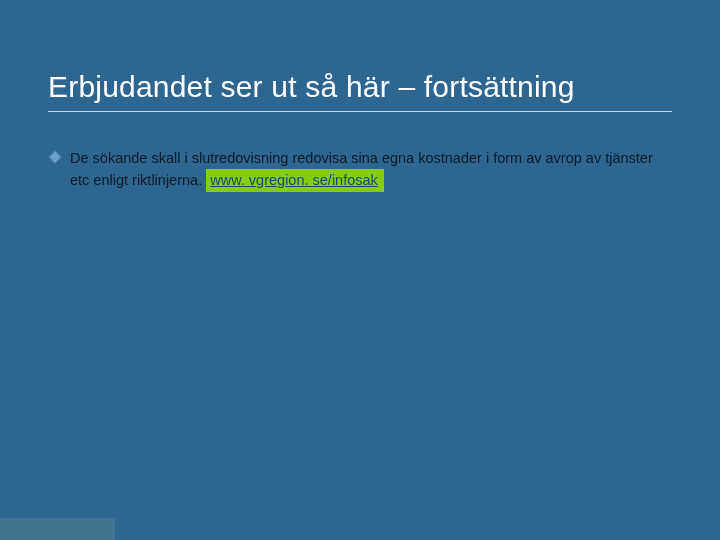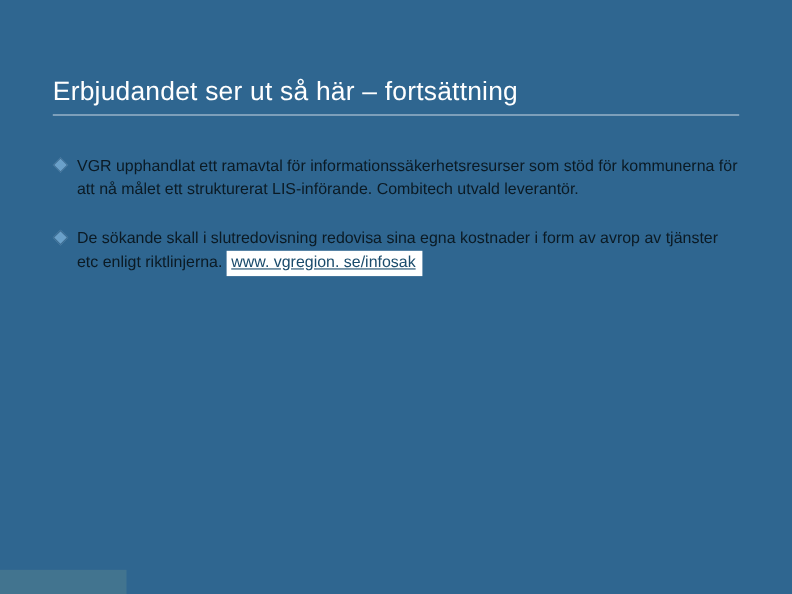--- a/index.html
+++ b/index.html
@@ -9,21 +9,21 @@
     font-family: "Segoe UI", "Helvetica Neue", Arial, sans-serif;
     position: relative;
   }
   .slide {
     width: 720px;
     height: 540px;
     padding: 70px 48px 40px 48px;
     position: relative;
   }
   .title {
-    font-size: 24px;
+    font-size: 30px;
     font-weight: 300;
     color: #ffffff;
     line-height: 1.15;
     margin-bottom: 6px;
     letter-spacing: 0.2px;
   }
   .rule {
     border: none;
     border-top: 1px solid rgba(255,255,255,0.75);
     margin-bottom: 36px;
@@ -41,21 +41,21 @@
     position: absolute;
     left: 2px;
     top: 4px;
     width: 10px;
     height: 10px;
     transform: rotate(45deg);
     background: #6aa0c9;
     border: 1px solid #3d6d93;
   }
   .link {
-    background: #ffffff;
+    background: #84cc16;
     color: #1a4b6b;
     text-decoration: underline;
     padding: 1px 6px 1px 4px;
     display: inline-block;
   }
   .footer-block {
     position: absolute;
     left: 0;
     bottom: 0;
     width: 115px;
@@ -65,21 +65,17 @@
 </style>
 </head>
 <body>
 
 <div class="slide">
   <h1 class="title">Erbjudandet ser ut så här – fortsättning</h1>
   <hr class="rule">
   <ul class="bullets">
     <li>
       <span class="diamond"></span>
-      <span>VGR upphandlat ett ramavtal för informationssäkerhetsresurser som stöd för kommunerna för att nå målet ett strukturerat LIS-införande. Combitech utvald leverantör.</span>
-    </li>
-    <li>
-      <span class="diamond"></span>
       <span>De sökande skall i slutredovisning redovisa sina egna kostnader i form av avrop av tjänster etc enligt riktlinjerna. </span><span class="link">www. vgregion. se/infosak</span>
     </li>
   </ul>
   <div class="footer-block"></div>
 </div>
 
 </body></html>

